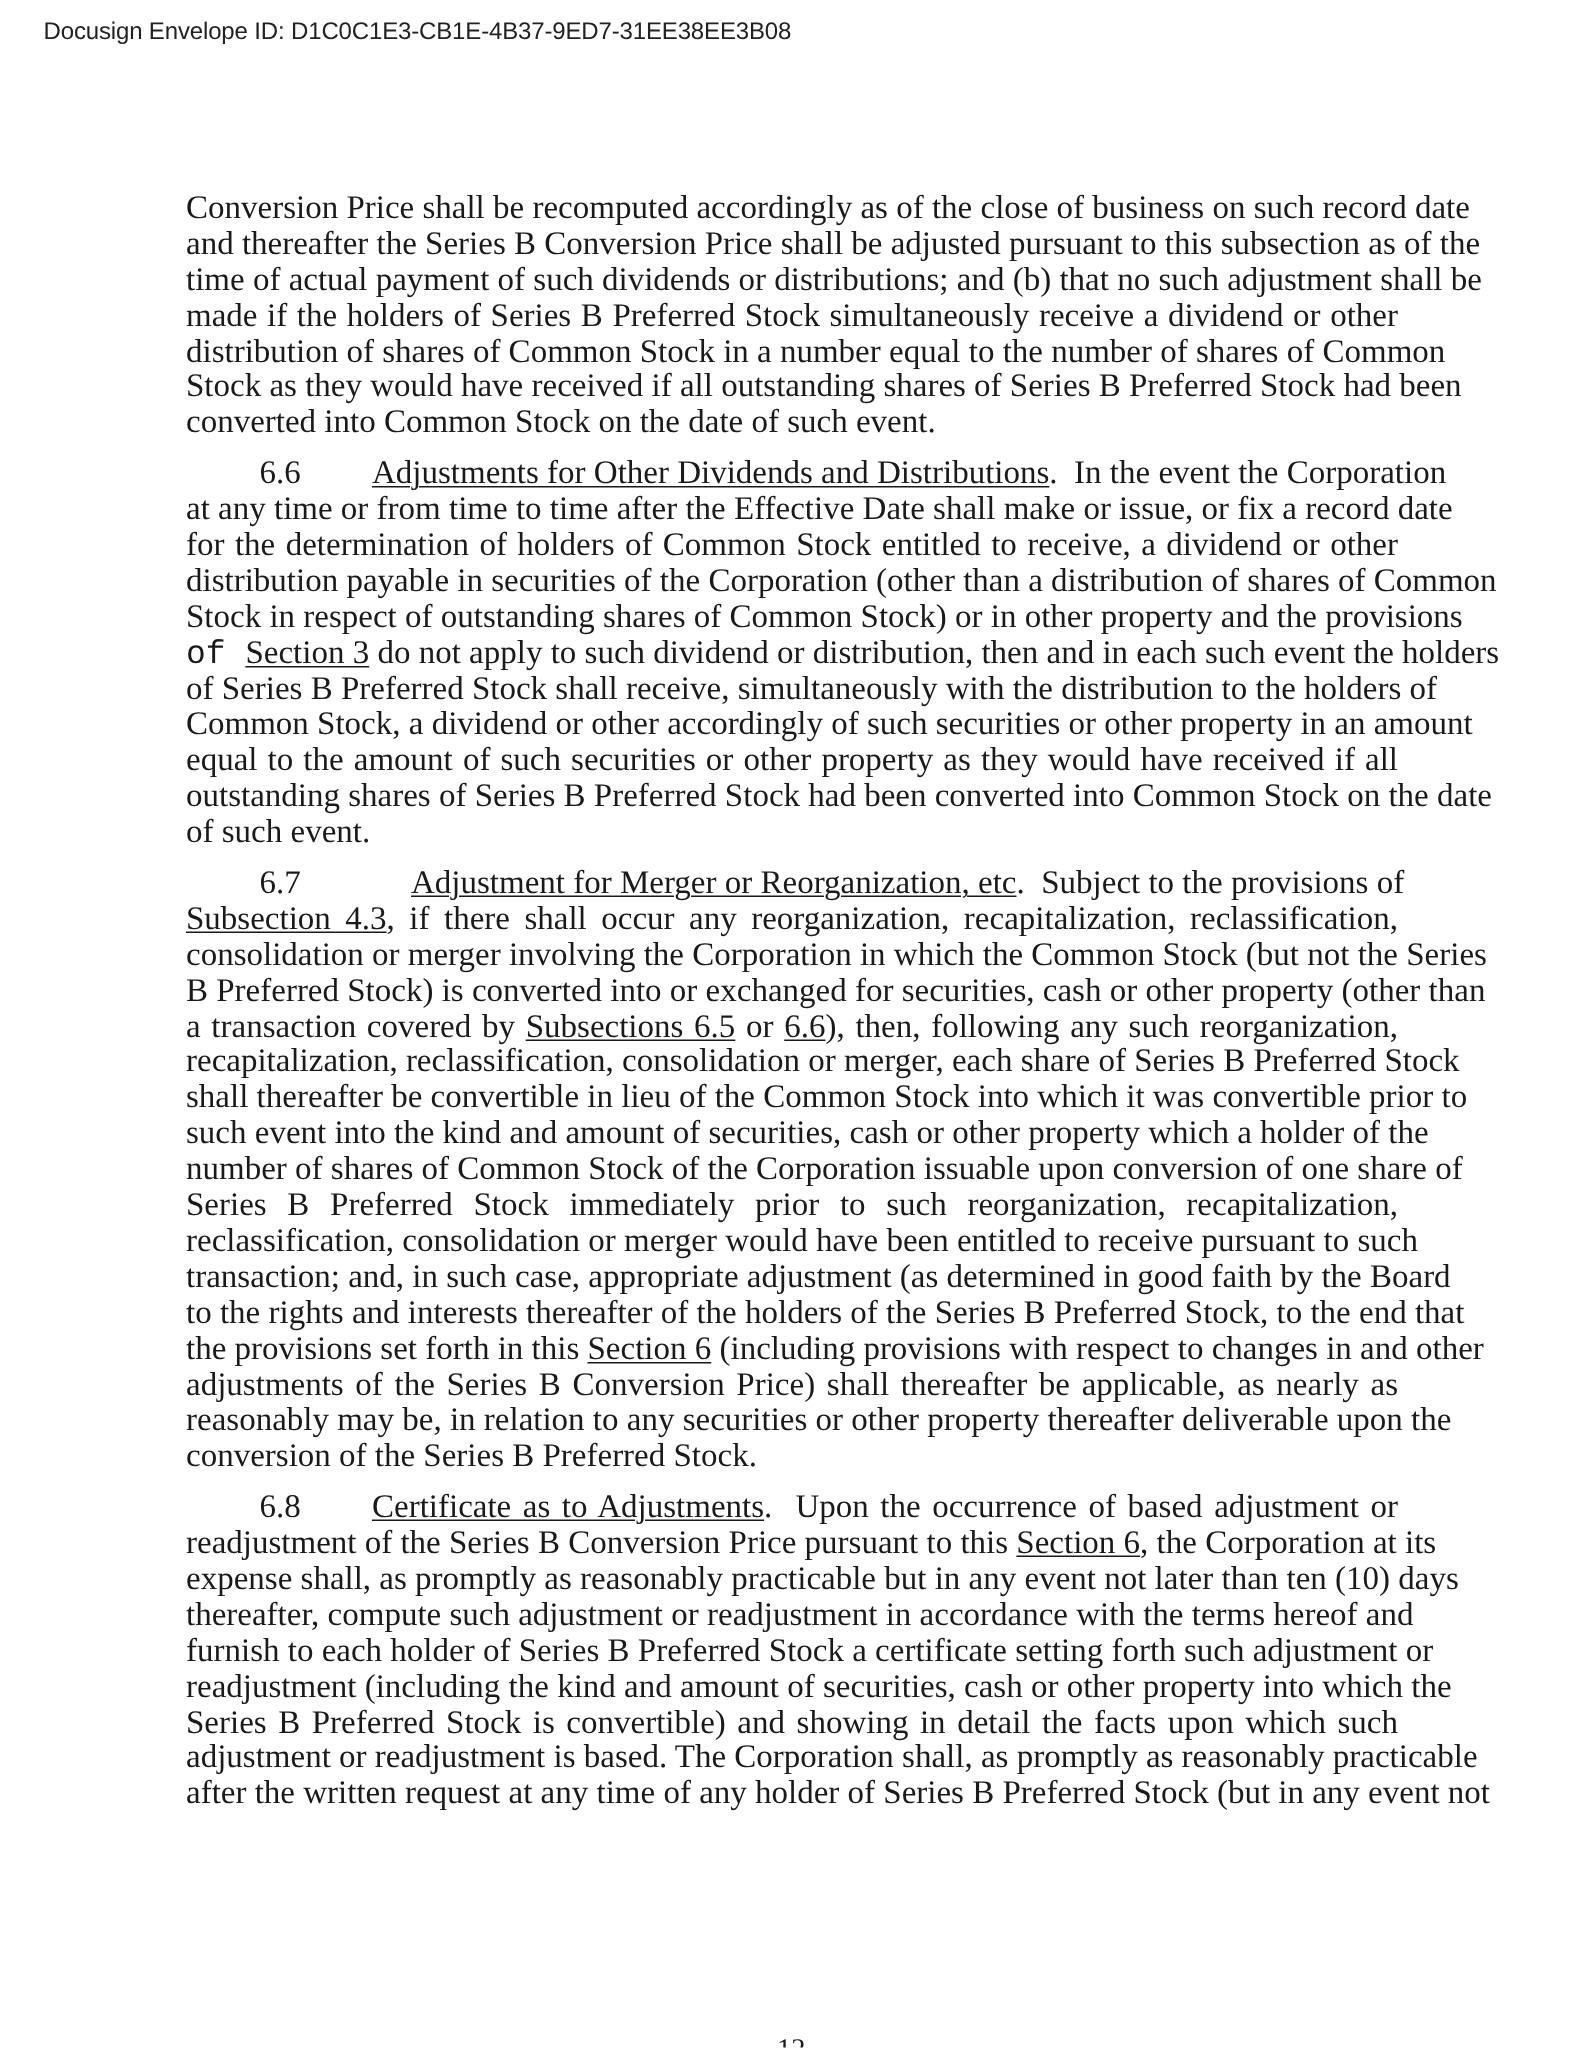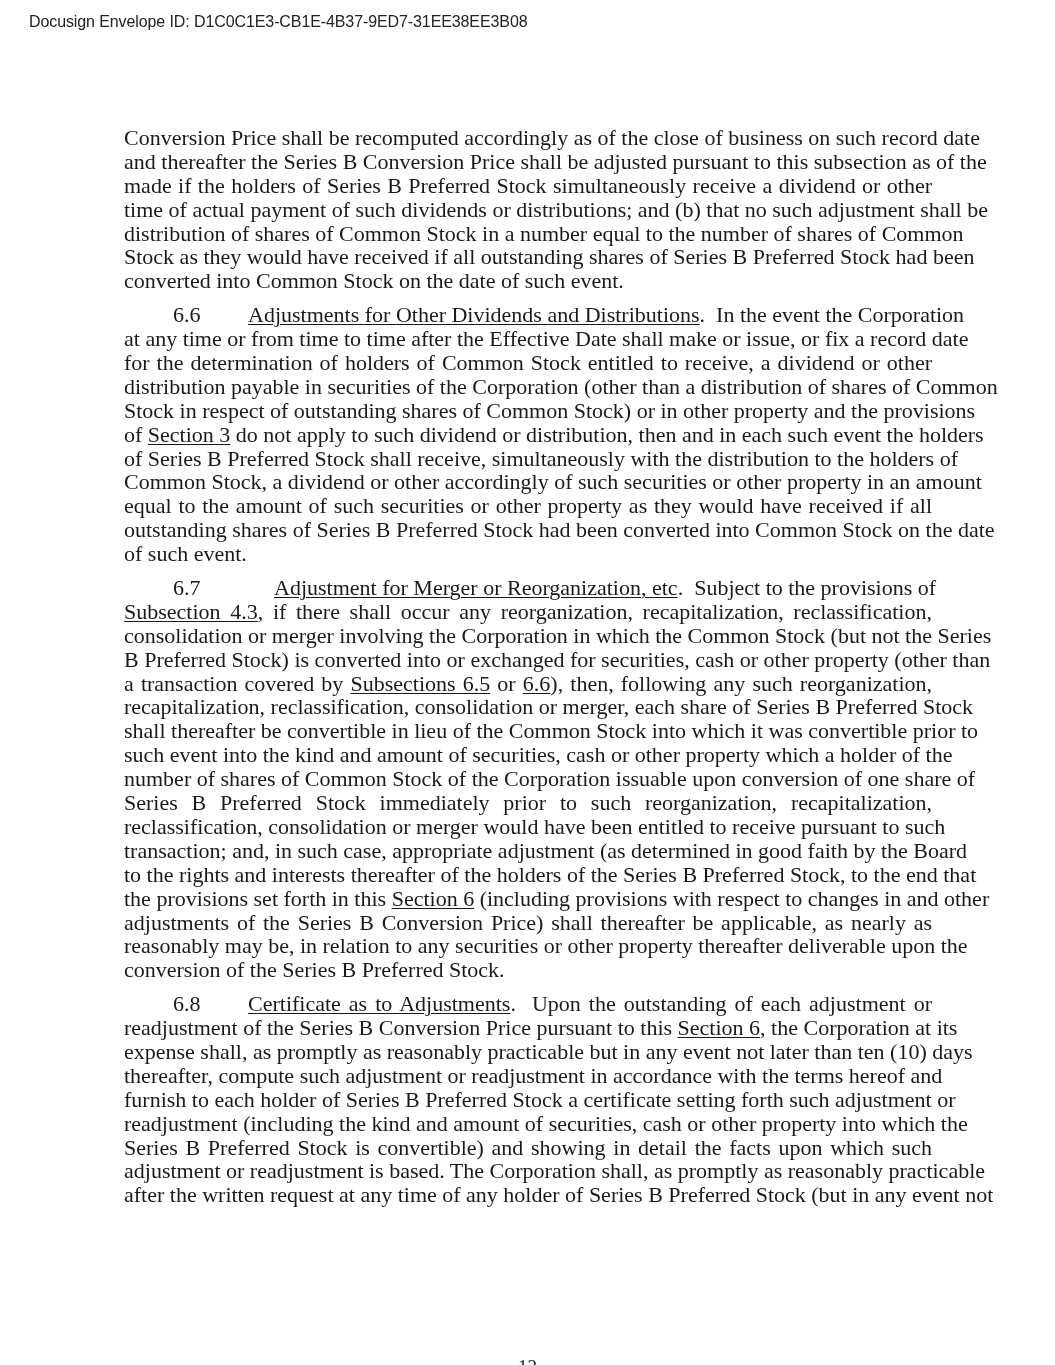--- a/index.html
+++ b/index.html
@@ -31,36 +31,36 @@
 </head>
 <body>
 
 <div class="envelope">Docusign Envelope ID: D1C0C1E3-CB1E-4B37-9ED7-31EE38EE3B08</div>
 
 <div class="page">
 
   <div class="para">
     <span class="line">Conversion Price shall be recomputed accordingly as of the close of business on such record date</span>
     <span class="line">and thereafter the Series B Conversion Price shall be adjusted pursuant to this subsection as of the</span>
+    <span class="line">time of actual payment of such dividends or distributions; and (b) that no such adjustment shall be</span>
     <span class="line">made if the holders of Series B Preferred Stock simultaneously receive a dividend or other</span>
-    <span class="line">time of actual payment of such dividends or distributions; and (b) that no such adjustment shall be</span>
     <span class="line">distribution of shares of Common Stock in a number equal to the number of shares of Common</span>
     <span class="line">Stock as they would have received if all outstanding shares of Series B Preferred Stock had been</span>
     <span class="line last">converted into Common Stock on the date of such event.</span>
   </div>
 
   <div class="gap"></div>
 
   <div class="para">
     <span class="line"><span class="num" style="white-space: pre;">6.6</span><span class="u" style="white-space: pre;">Adjustments for Other Dividends and Distributions</span><span style="white-space: pre;">.  In the event the Corporation</span></span>
     <span class="line">at any time or from time to time after the Effective Date shall make or issue, or fix a record date</span>
     <span class="line">for the determination of holders of Common Stock entitled to receive, a dividend or other</span>
     <span class="line">distribution payable in securities of the Corporation (other than a distribution of shares of Common</span>
     <span class="line">Stock in respect of outstanding shares of Common Stock) or in other property and the provisions</span>
-    <span class="line"><span style="white-space: pre;">of </span><span class="u" style="white-space: pre;">Section 3</span><span style="white-space: pre;"> do not apply to such dividend or distribution, then and in each such event the holders</span></span>
+    <span class="line"><span style="white-space: pre; font-family: Liberation Mono, monospace;">of </span><span class="u" style="white-space: pre;">Section 3</span><span style="white-space: pre;"> do not apply to such dividend or distribution, then and in each such event the holders</span></span>
     <span class="line">of Series B Preferred Stock shall receive, simultaneously with the distribution to the holders of</span>
     <span class="line">Common Stock, a dividend or other accordingly of such securities or other property in an amount</span>
     <span class="line">equal to the amount of such securities or other property as they would have received if all</span>
     <span class="line">outstanding shares of Series B Preferred Stock had been converted into Common Stock on the date</span>
     <span class="line last">of such event.</span>
   </div>
 
   <div class="gap"></div>
 
   <div class="para">
@@ -79,21 +79,21 @@
     <span class="line">to the rights and interests thereafter of the holders of the Series B Preferred Stock, to the end that</span>
     <span class="line"><span style="white-space: pre;">the provisions set forth in this </span><span class="u" style="white-space: pre;">Section 6</span><span style="white-space: pre;"> (including provisions with respect to changes in and other</span></span>
     <span class="line">adjustments of the Series B Conversion Price) shall thereafter be applicable, as nearly as</span>
     <span class="line">reasonably may be, in relation to any securities or other property thereafter deliverable upon the</span>
     <span class="line last">conversion of the Series B Preferred Stock.</span>
   </div>
 
   <div class="gap"></div>
 
   <div class="para">
-    <span class="line"><span class="num" style="white-space: pre;">6.8</span><span class="u" style="white-space: pre;">Certificate as to Adjustments</span><span style="white-space: pre;">.  Upon the outstanding of each adjustment or</span></span>
+    <span class="line"><span class="num" style="white-space: pre;">6.8</span><span class="u" style="white-space: pre;">Certificate as to Adjustments</span><span style="white-space: pre;">.  Upon the occurrence of based adjustment or</span></span>
     <span class="line"><span style="white-space: pre;">readjustment of the Series B Conversion Price pursuant to this </span><span class="u" style="white-space: pre;">Section 6</span><span style="white-space: pre;">, the Corporation at its</span></span>
     <span class="line">expense shall, as promptly as reasonably practicable but in any event not later than ten (10) days</span>
     <span class="line">thereafter, compute such adjustment or readjustment in accordance with the terms hereof and</span>
     <span class="line">furnish to each holder of Series B Preferred Stock a certificate setting forth such adjustment or</span>
     <span class="line">readjustment (including the kind and amount of securities, cash or other property into which the</span>
     <span class="line">Series B Preferred Stock is convertible) and showing in detail the facts upon which such</span>
     <span class="line">adjustment or readjustment is based.  The Corporation shall, as promptly as reasonably practicable</span>
     <span class="line">after the written request at any time of any holder of Series B Preferred Stock (but in any event not</span>
   </div>
 </div>

